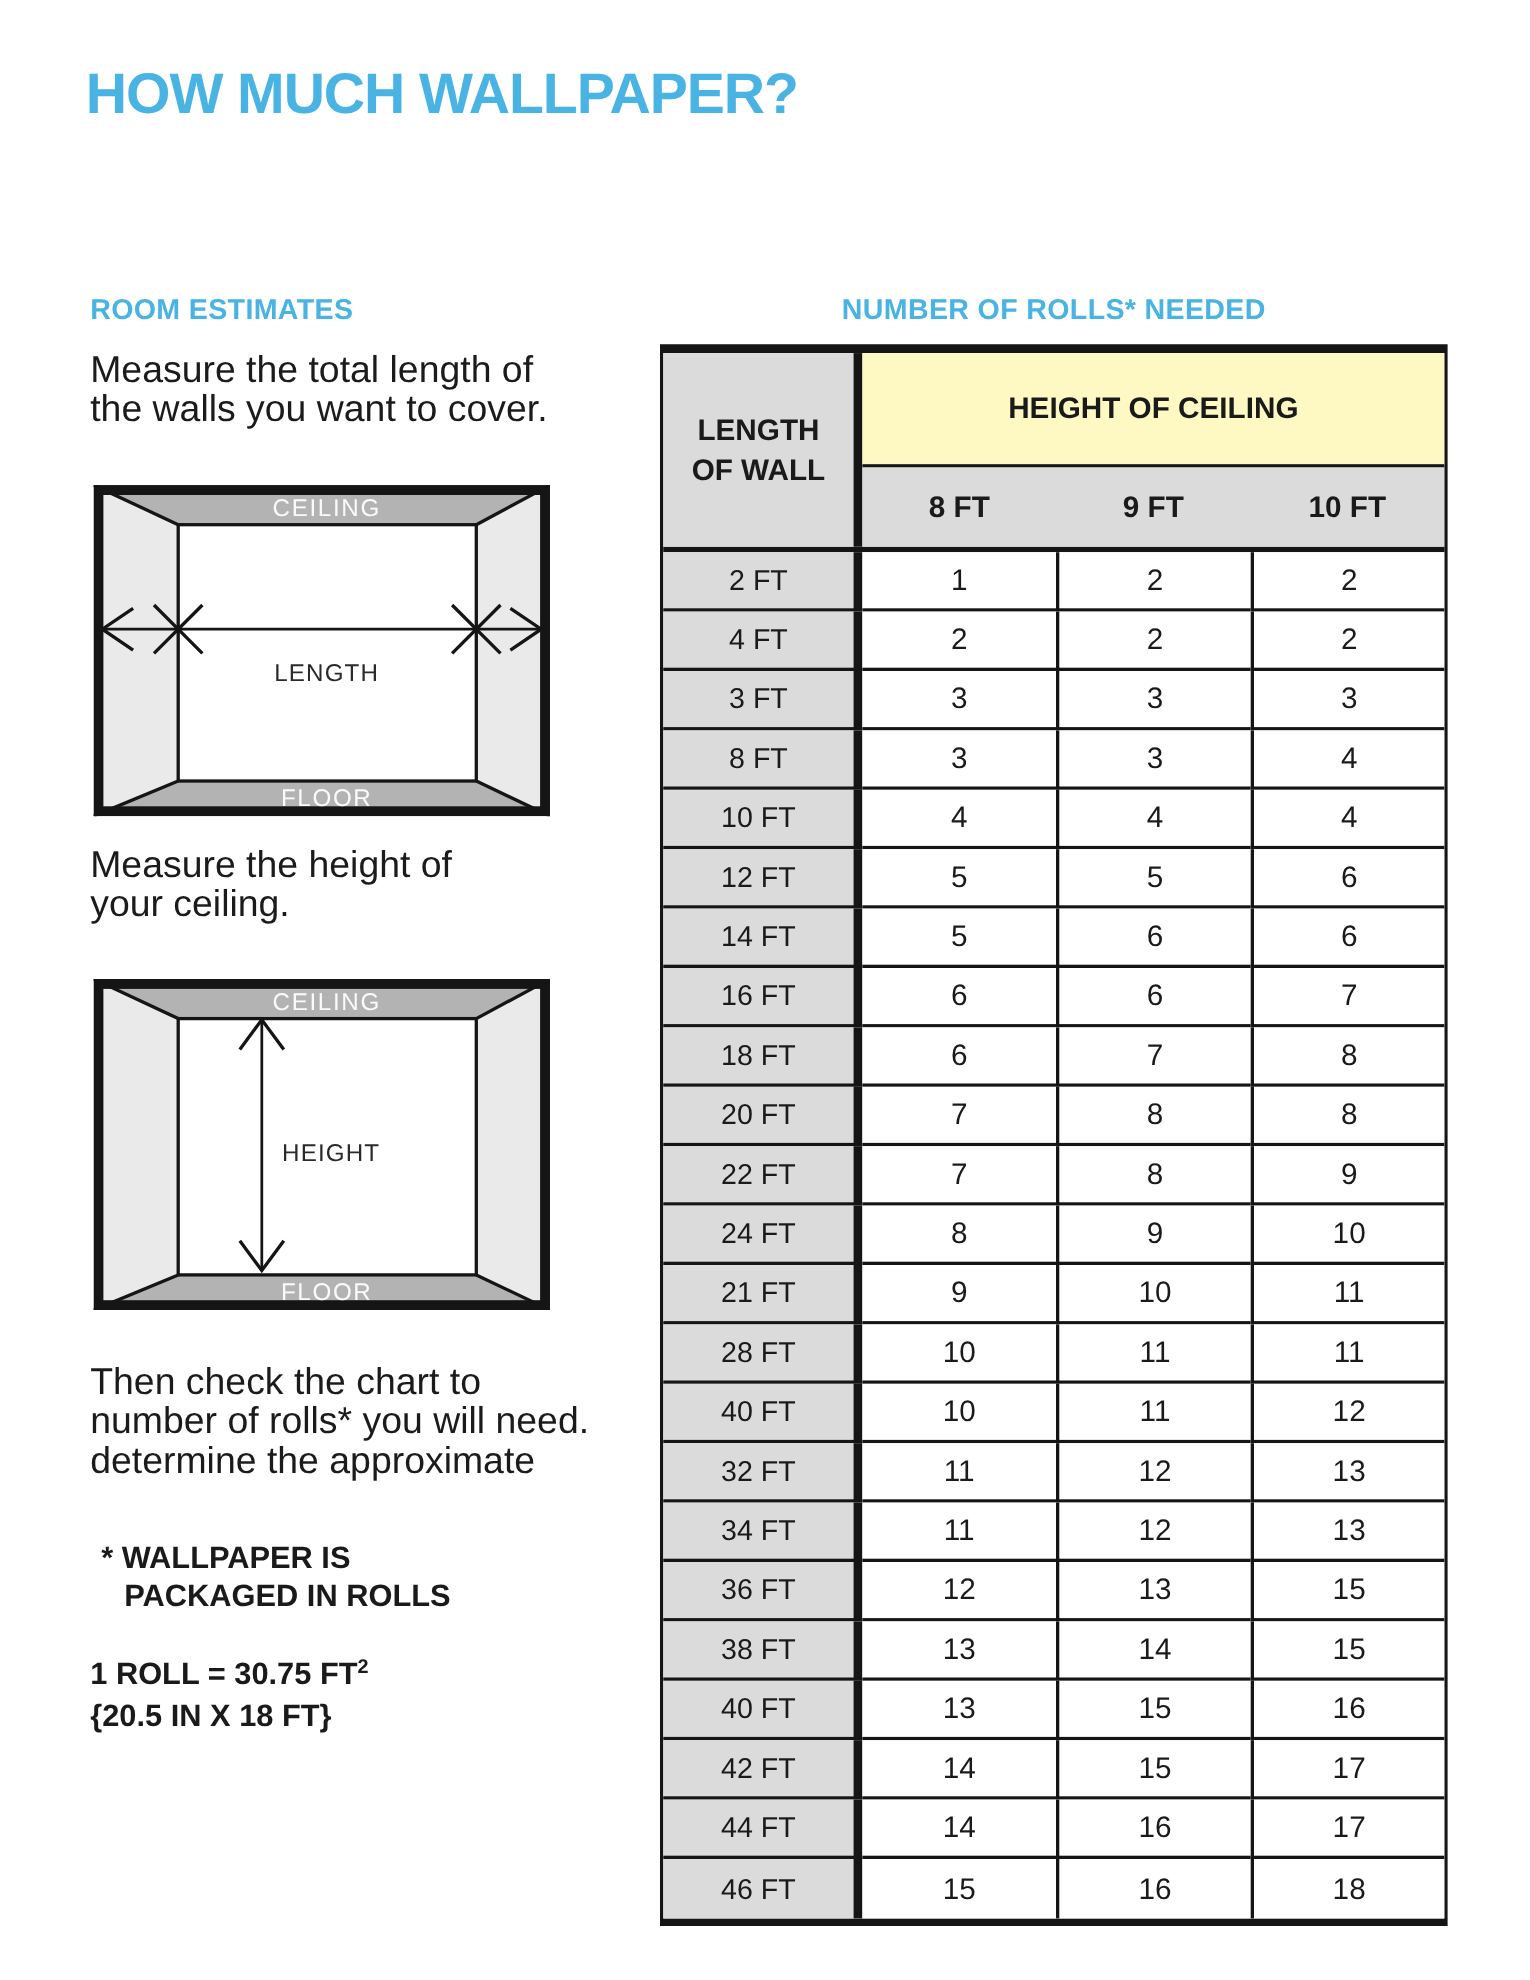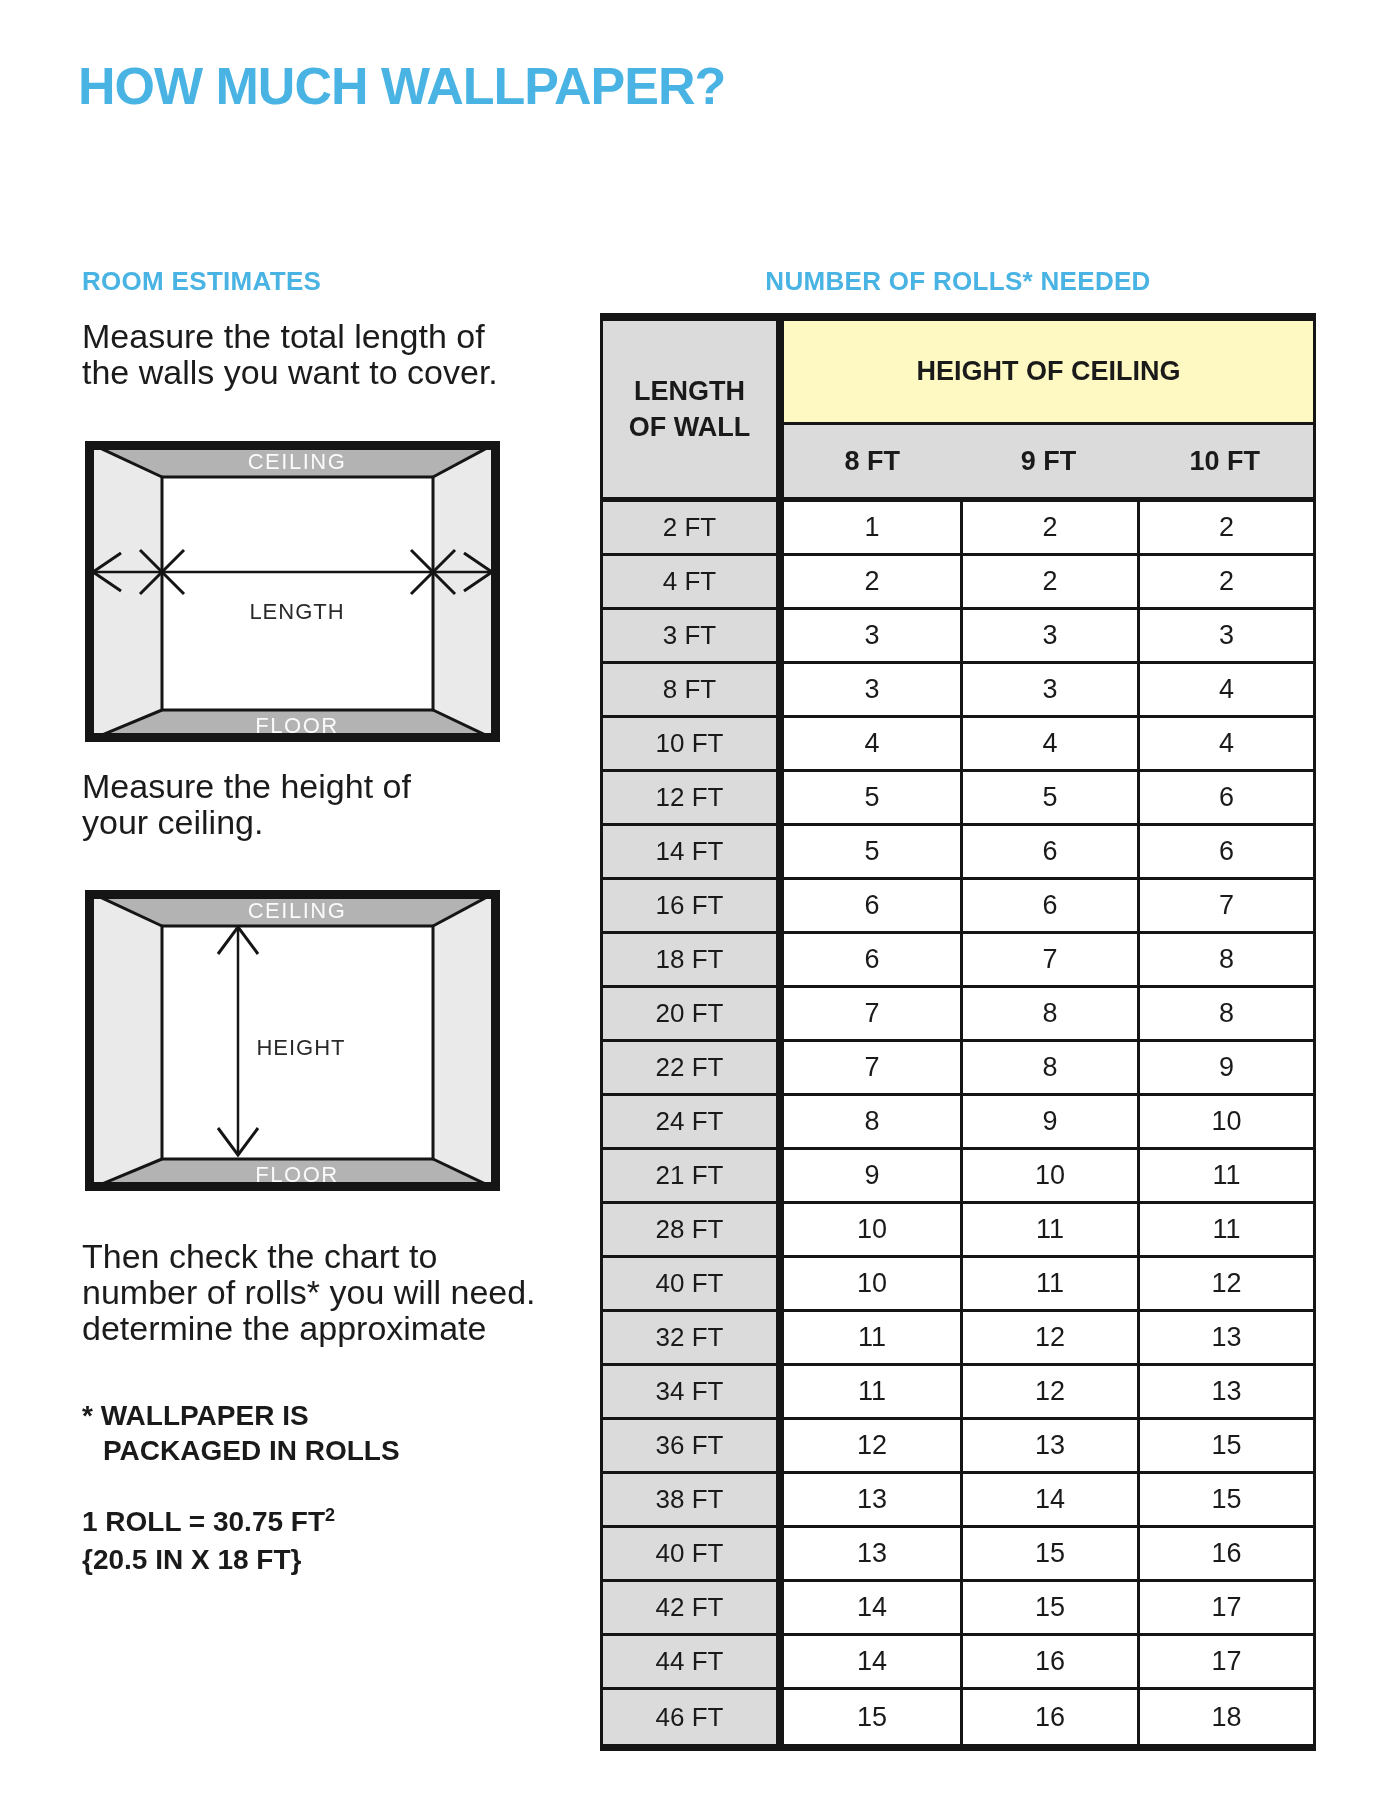--- a/index.html
+++ b/index.html
@@ -20,21 +20,21 @@
     letter-spacing:0.3px; white-space:nowrap;
   }
   .sec-heading.left-h { left:82px; top:266px; }
   .sec-heading.table-h { left:600px; top:266px; width:716px; text-align:center; }
 
   .para { position:absolute; font-size:34px; line-height:36px; color:#1b1b1b; }
   .para1 { left:82px; top:318px; }
   .para2 { left:82px; top:768px; }
   .para3 { left:82px; top:1238px; }
 
-  .footnote { position:absolute; left:82px; top:1398px; font-size:28px; font-weight:bold; line-height:35px; }
+  .footnote { position:absolute; left:92px; top:1398px; font-size:28px; font-weight:bold; line-height:35px; }
   .footnote .indent { padding-left:21px; }
 
   .rollspec { position:absolute; left:82px; top:1496px; font-size:28px; font-weight:bold; line-height:38px; }
   .rollspec sup { font-size:18px; }
 
   .diagram { position:absolute; left:85px; }
   .diagram.d1 { top:441px; }
   .diagram.d2 { top:890px; }
   .diagram svg text { font-family:"Liberation Sans","DejaVu Sans",sans-serif; }
   .room-label-light { fill:#fafafa; font-size:22px; letter-spacing:1.5px; }

